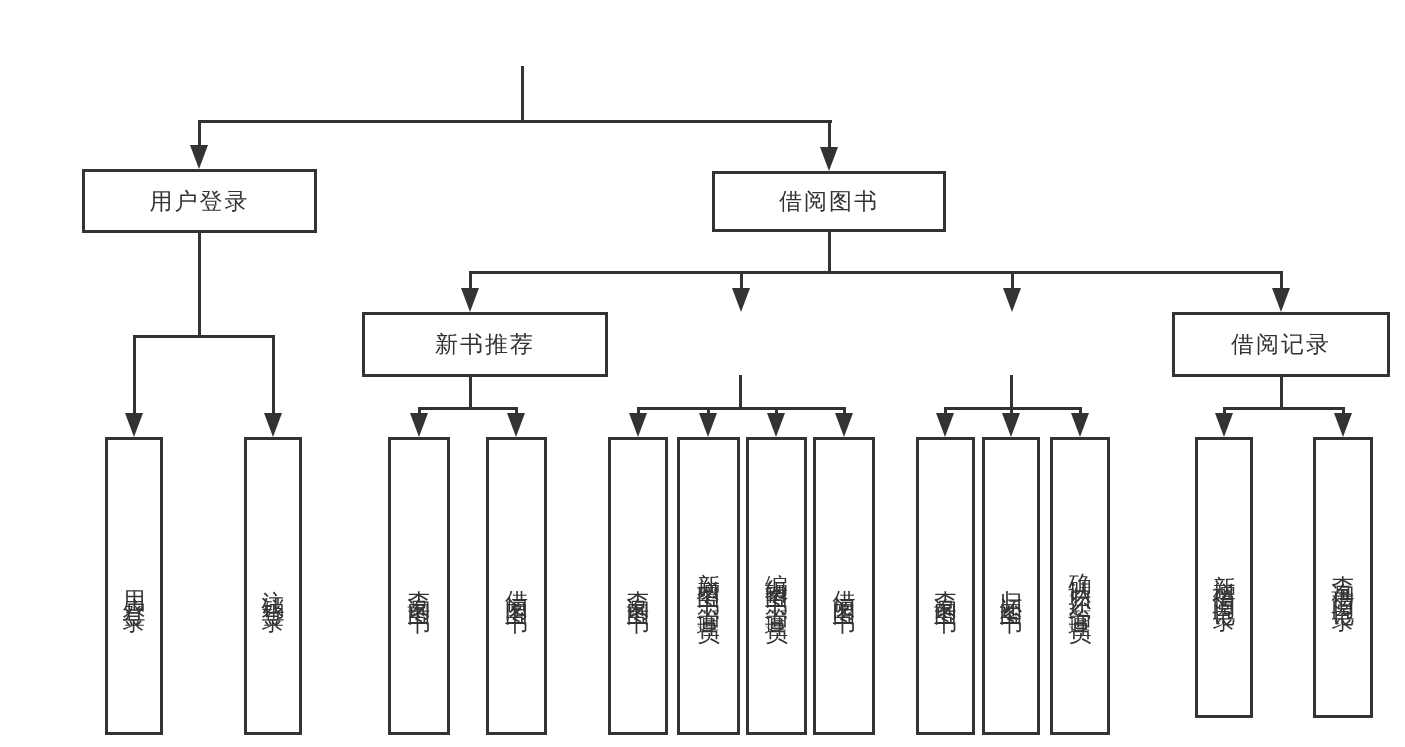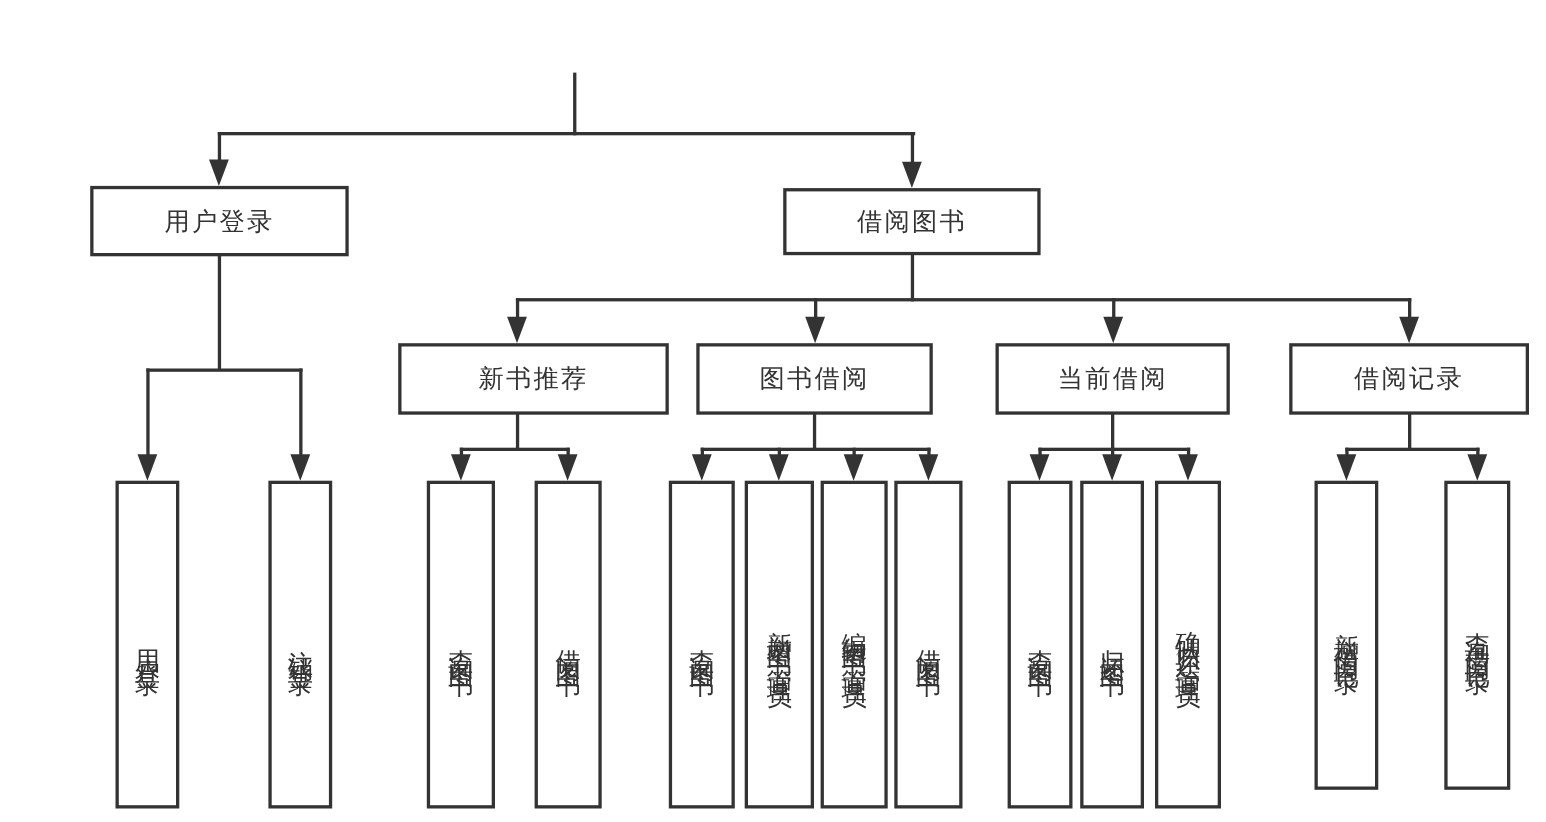--- a/index.html
+++ b/index.html
@@ -82,26 +82,20 @@
   <i class="ln" style="left:1011px;top:271px;width:3px;height:20px"></i>
   <i class="ln" style="left:1280px;top:271px;width:3px;height:20px"></i>
   <i class="ar" style="left:461px;top:288px"></i>
   <i class="ar" style="left:732px;top:288px"></i>
   <i class="ar" style="left:1003px;top:288px"></i>
   <i class="ar" style="left:1272px;top:288px"></i>
 
   <div class="box" style="left:362px;top:312px;width:246px;height:65px">
     <span class="hl">新书推荐</span>
   </div>
-  <div class="box" style="left:633px;top:312px;width:215px;height:65px">
-    <span class="hl">图书借阅</span>
-  </div>
-  <div class="box" style="left:905px;top:312px;width:213px;height:65px">
-    <span class="hl">当前借阅</span>
-  </div>
   <div class="box" style="left:1172px;top:312px;width:218px;height:65px">
     <span class="hl">借阅记录</span>
   </div>
 
   <i class="ln" style="left:469px;top:375px;width:3px;height:34px"></i>
   <i class="ln" style="left:418px;top:407px;width:100px;height:3px"></i>
   <i class="ln" style="left:418px;top:407px;width:3px;height:9px"></i>
   <i class="ln" style="left:515px;top:407px;width:3px;height:9px"></i>
   <i class="ar" style="left:410px;top:413px"></i>
   <i class="ar" style="left:507px;top:413px"></i>

